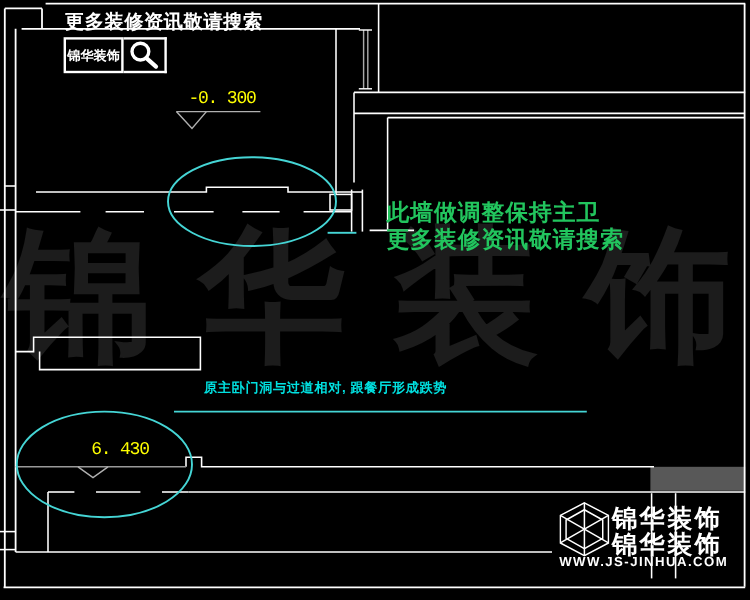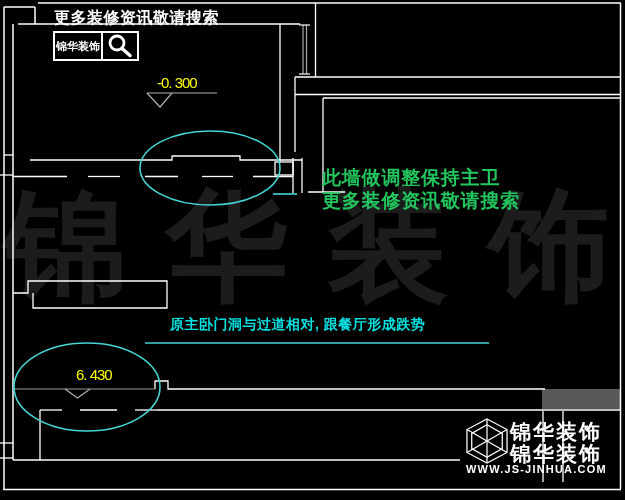--- a/index.html
+++ b/index.html
@@ -15,28 +15,28 @@
   
   .promo{position:absolute;left:54px;top:8px;color:#fff;font-size:16px;font-weight:bold;
          letter-spacing:.5px;z-index:3;white-space:nowrap;}
   .brandbox{position:absolute;left:53px;top:31px;width:50px;height:30px;border:2px solid #fff;
             box-sizing:border-box;display:flex;align-items:center;justify-content:center;
             color:#fff;font-size:11px;font-weight:bold;z-index:3;white-space:nowrap;}
   .searchbox{position:absolute;left:103px;top:31px;width:36px;height:30px;border:2px solid #fff;
              border-left:none;box-sizing:border-box;display:flex;align-items:center;
              justify-content:center;z-index:3;}
   
-  .elev{position:absolute;color:#ffff00;font-family:Liberation Sans, sans-serif;
+  .elev{position:absolute;color:#ffff00;font-family:Liberation Mono, monospace;
         font-size:15px;letter-spacing:-1px;z-index:3;white-space:nowrap;}
   .elev-top{left:157px;top:74px;}
   .elev-bottom{left:76px;top:366px;}
   
   .note1{position:absolute;left:322px;top:166px;color:#22c55e;font-size:19px;font-weight:bold;
          line-height:23px;letter-spacing:.8px;z-index:3;white-space:nowrap;}
-  .note2{position:absolute;left:170px;top:316px;color:#00e0e0;font-size:14px;font-weight:bold;
+  .note2{position:absolute;left:170px;top:316px;color:#00e0e0;font-size:11px;font-weight:bold;
          letter-spacing:.5px;z-index:3;white-space:nowrap;}
   
   .logo{position:absolute;left:466px;top:416px;z-index:3;}
   .cube{position:absolute;left:0;top:2px;}
   .logo-company{position:absolute;left:44px;top:2px;color:#fff;font-size:21px;font-weight:bold;
                 letter-spacing:2px;white-space:nowrap;}
   .logo-tagline{position:absolute;left:44px;top:24px;color:#fff;font-size:21px;font-weight:bold;
                 letter-spacing:2px;white-space:nowrap;}
   .logo-site{position:absolute;left:0;top:47px;color:#fff;font-size:11px;font-weight:bold;
              letter-spacing:1.2px;white-space:nowrap;}

